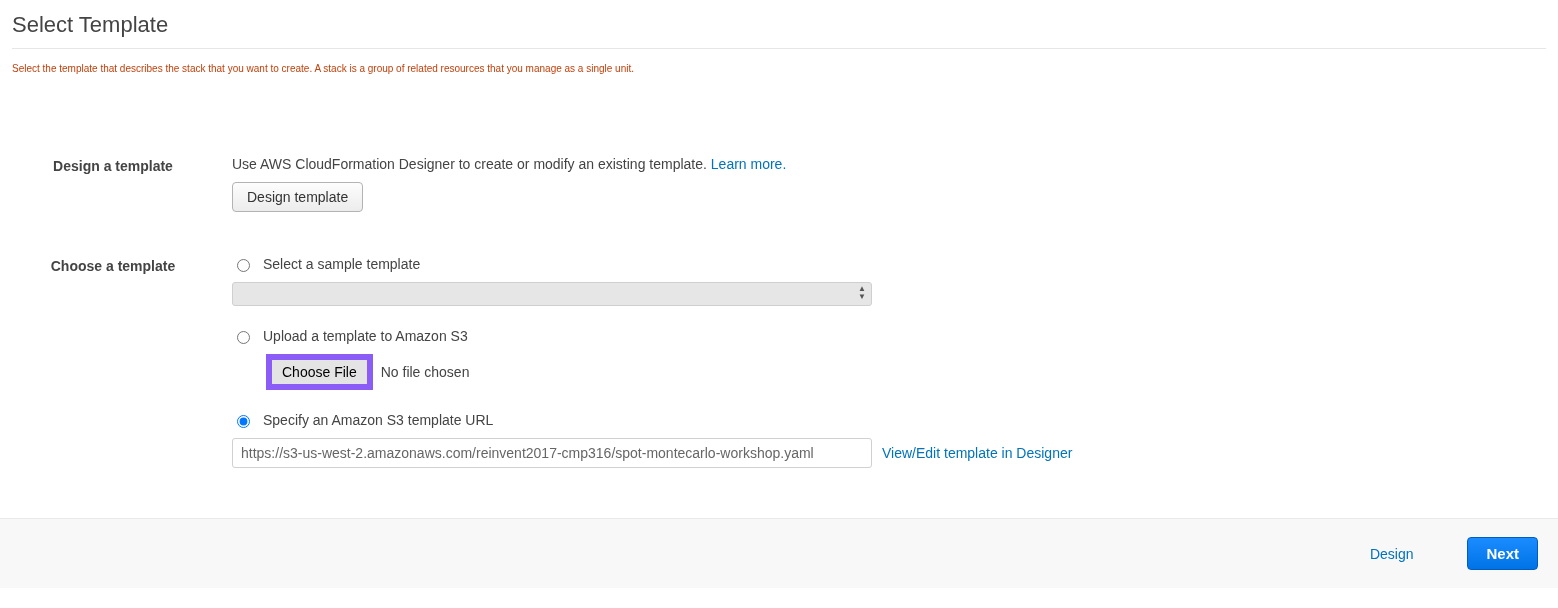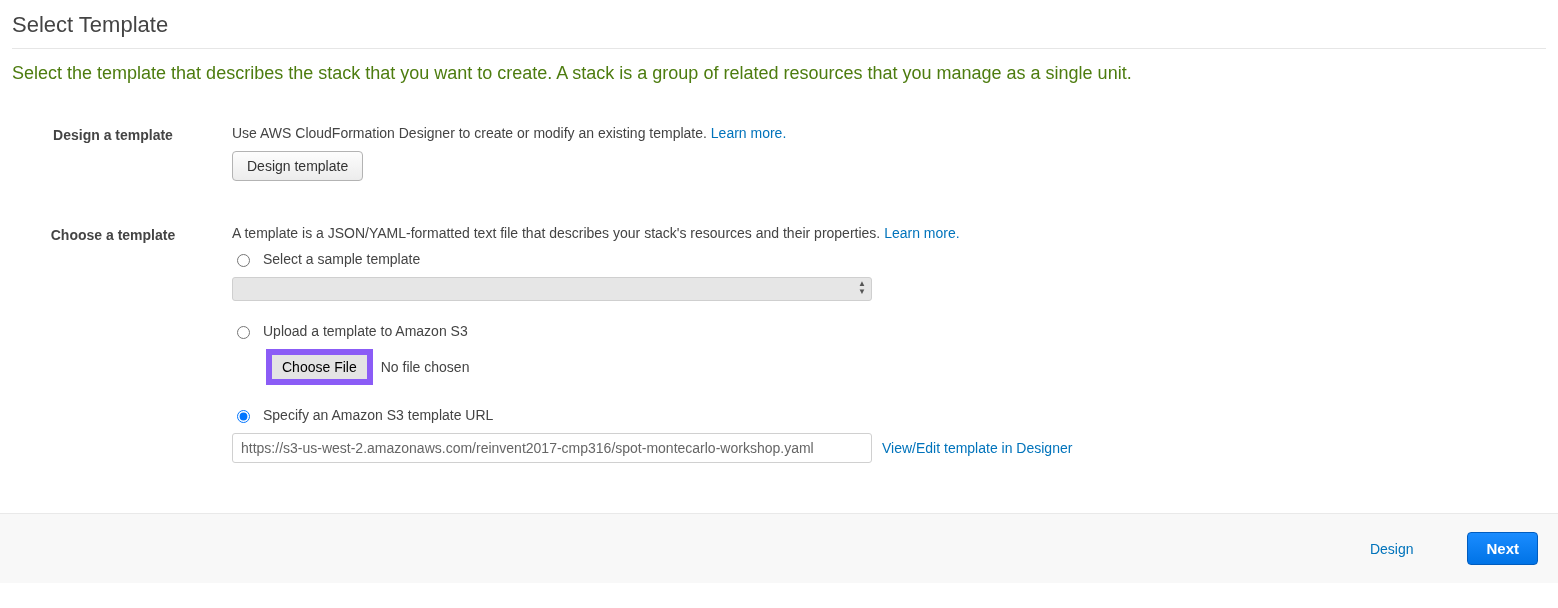--- a/index.html
+++ b/index.html
@@ -17,23 +17,23 @@
     font-weight: 400;
     color: #444;
     margin: 4px 0 10px 0;
   }
   hr.divider {
     border: none;
     border-top: 1px solid #e6e6e6;
     margin: 0 0 14px 0;
   }
   .intro {
-    font-size: 18px;
-    color: #4d7c0f;
-    margin-bottom: 41px;
+    font-size: 10px;
+    color: #c2410c;
+    margin-bottom: 82px;
   }
   .section {
     display: flex;
     align-items: flex-start;
     margin-bottom: 44px;
   }
   .label-col {
     width: 220px;
     text-align: center;
     padding-right: 18px;
@@ -161,23 +161,20 @@
       <div class="desc">
         <span>Use AWS CloudFormation Designer to create or modify an existing template. </span><a class="link">Learn more.</a>
       </div>
       <button class="btn">Design template</button>
     </div>
   </div>
 
   <div class="section">
     <div class="label-col">Choose a template</div>
     <div class="content-col">
-      <div class="desc">
-        <span>A template is a JSON/YAML-formatted text file that describes your stack's resources and their properties. </span><a class="link">Learn more.</a>
-      </div>
 
       <div class="radio-row">
         <input type="radio" name="tmpl" style="">
         <span>Select a sample template</span>
       </div>
       <div class="select-wrap">
         <div class="select-box"></div>
         <div class="select-arrows">
           <span>▲</span>
             <span>▼</span>

